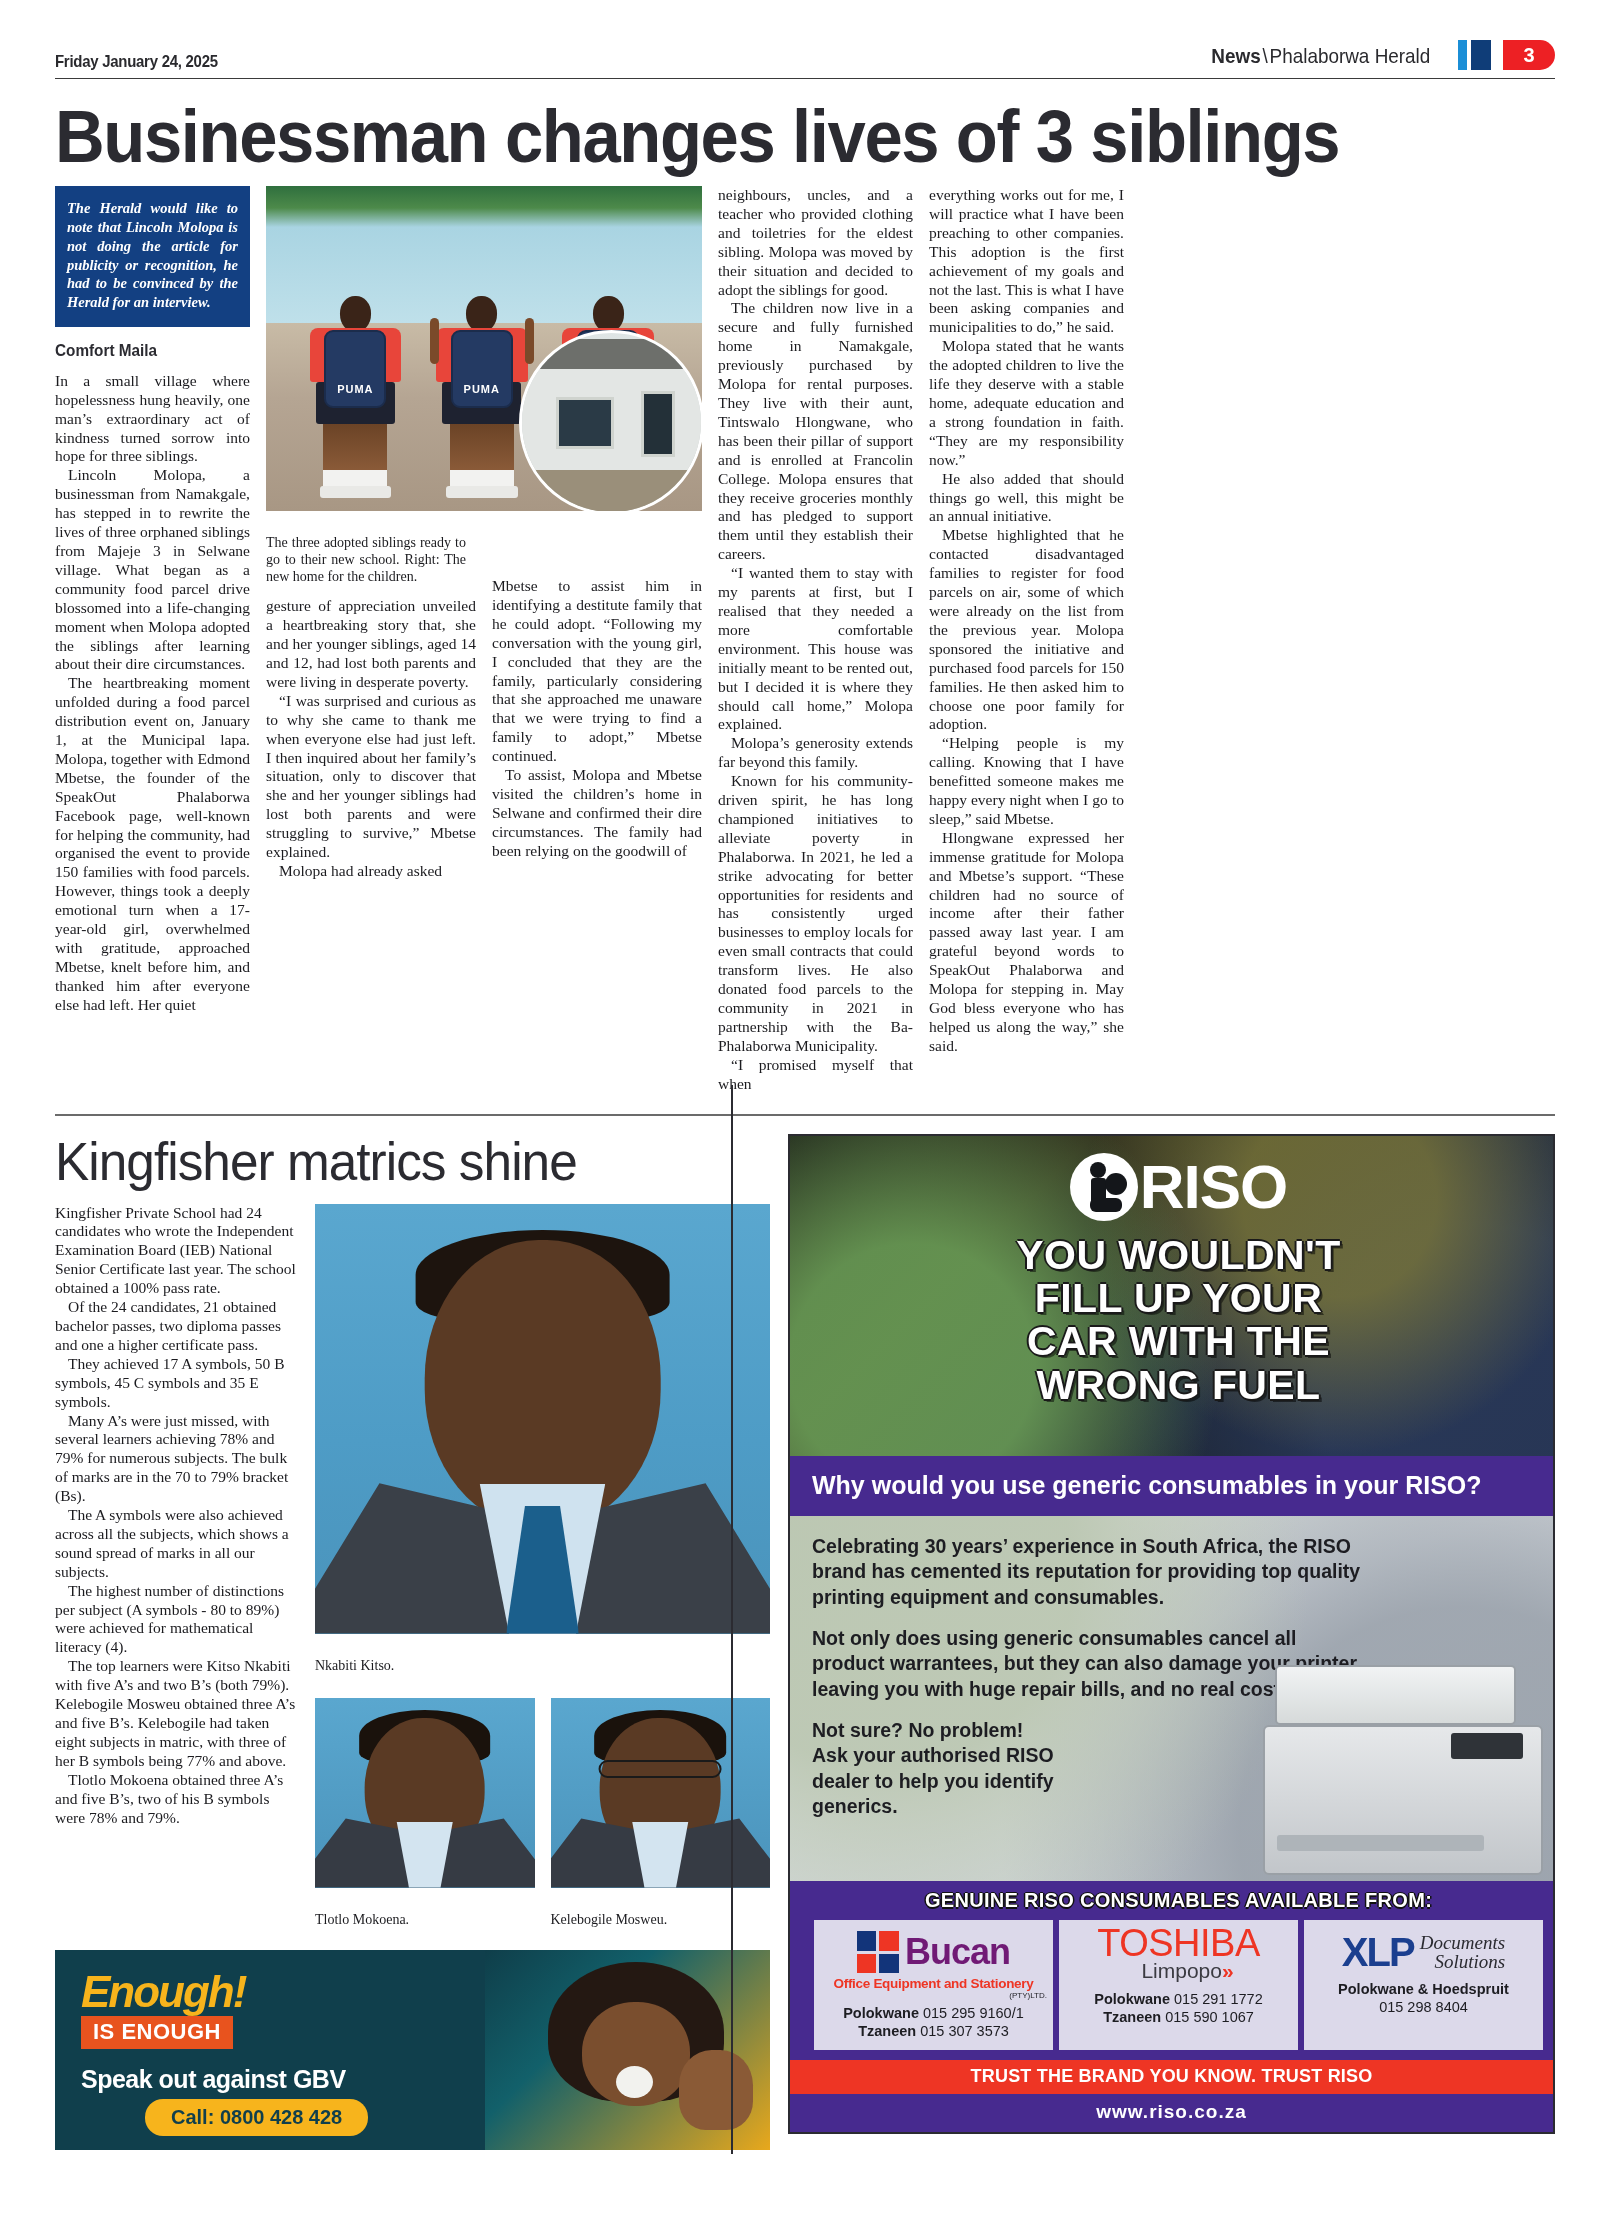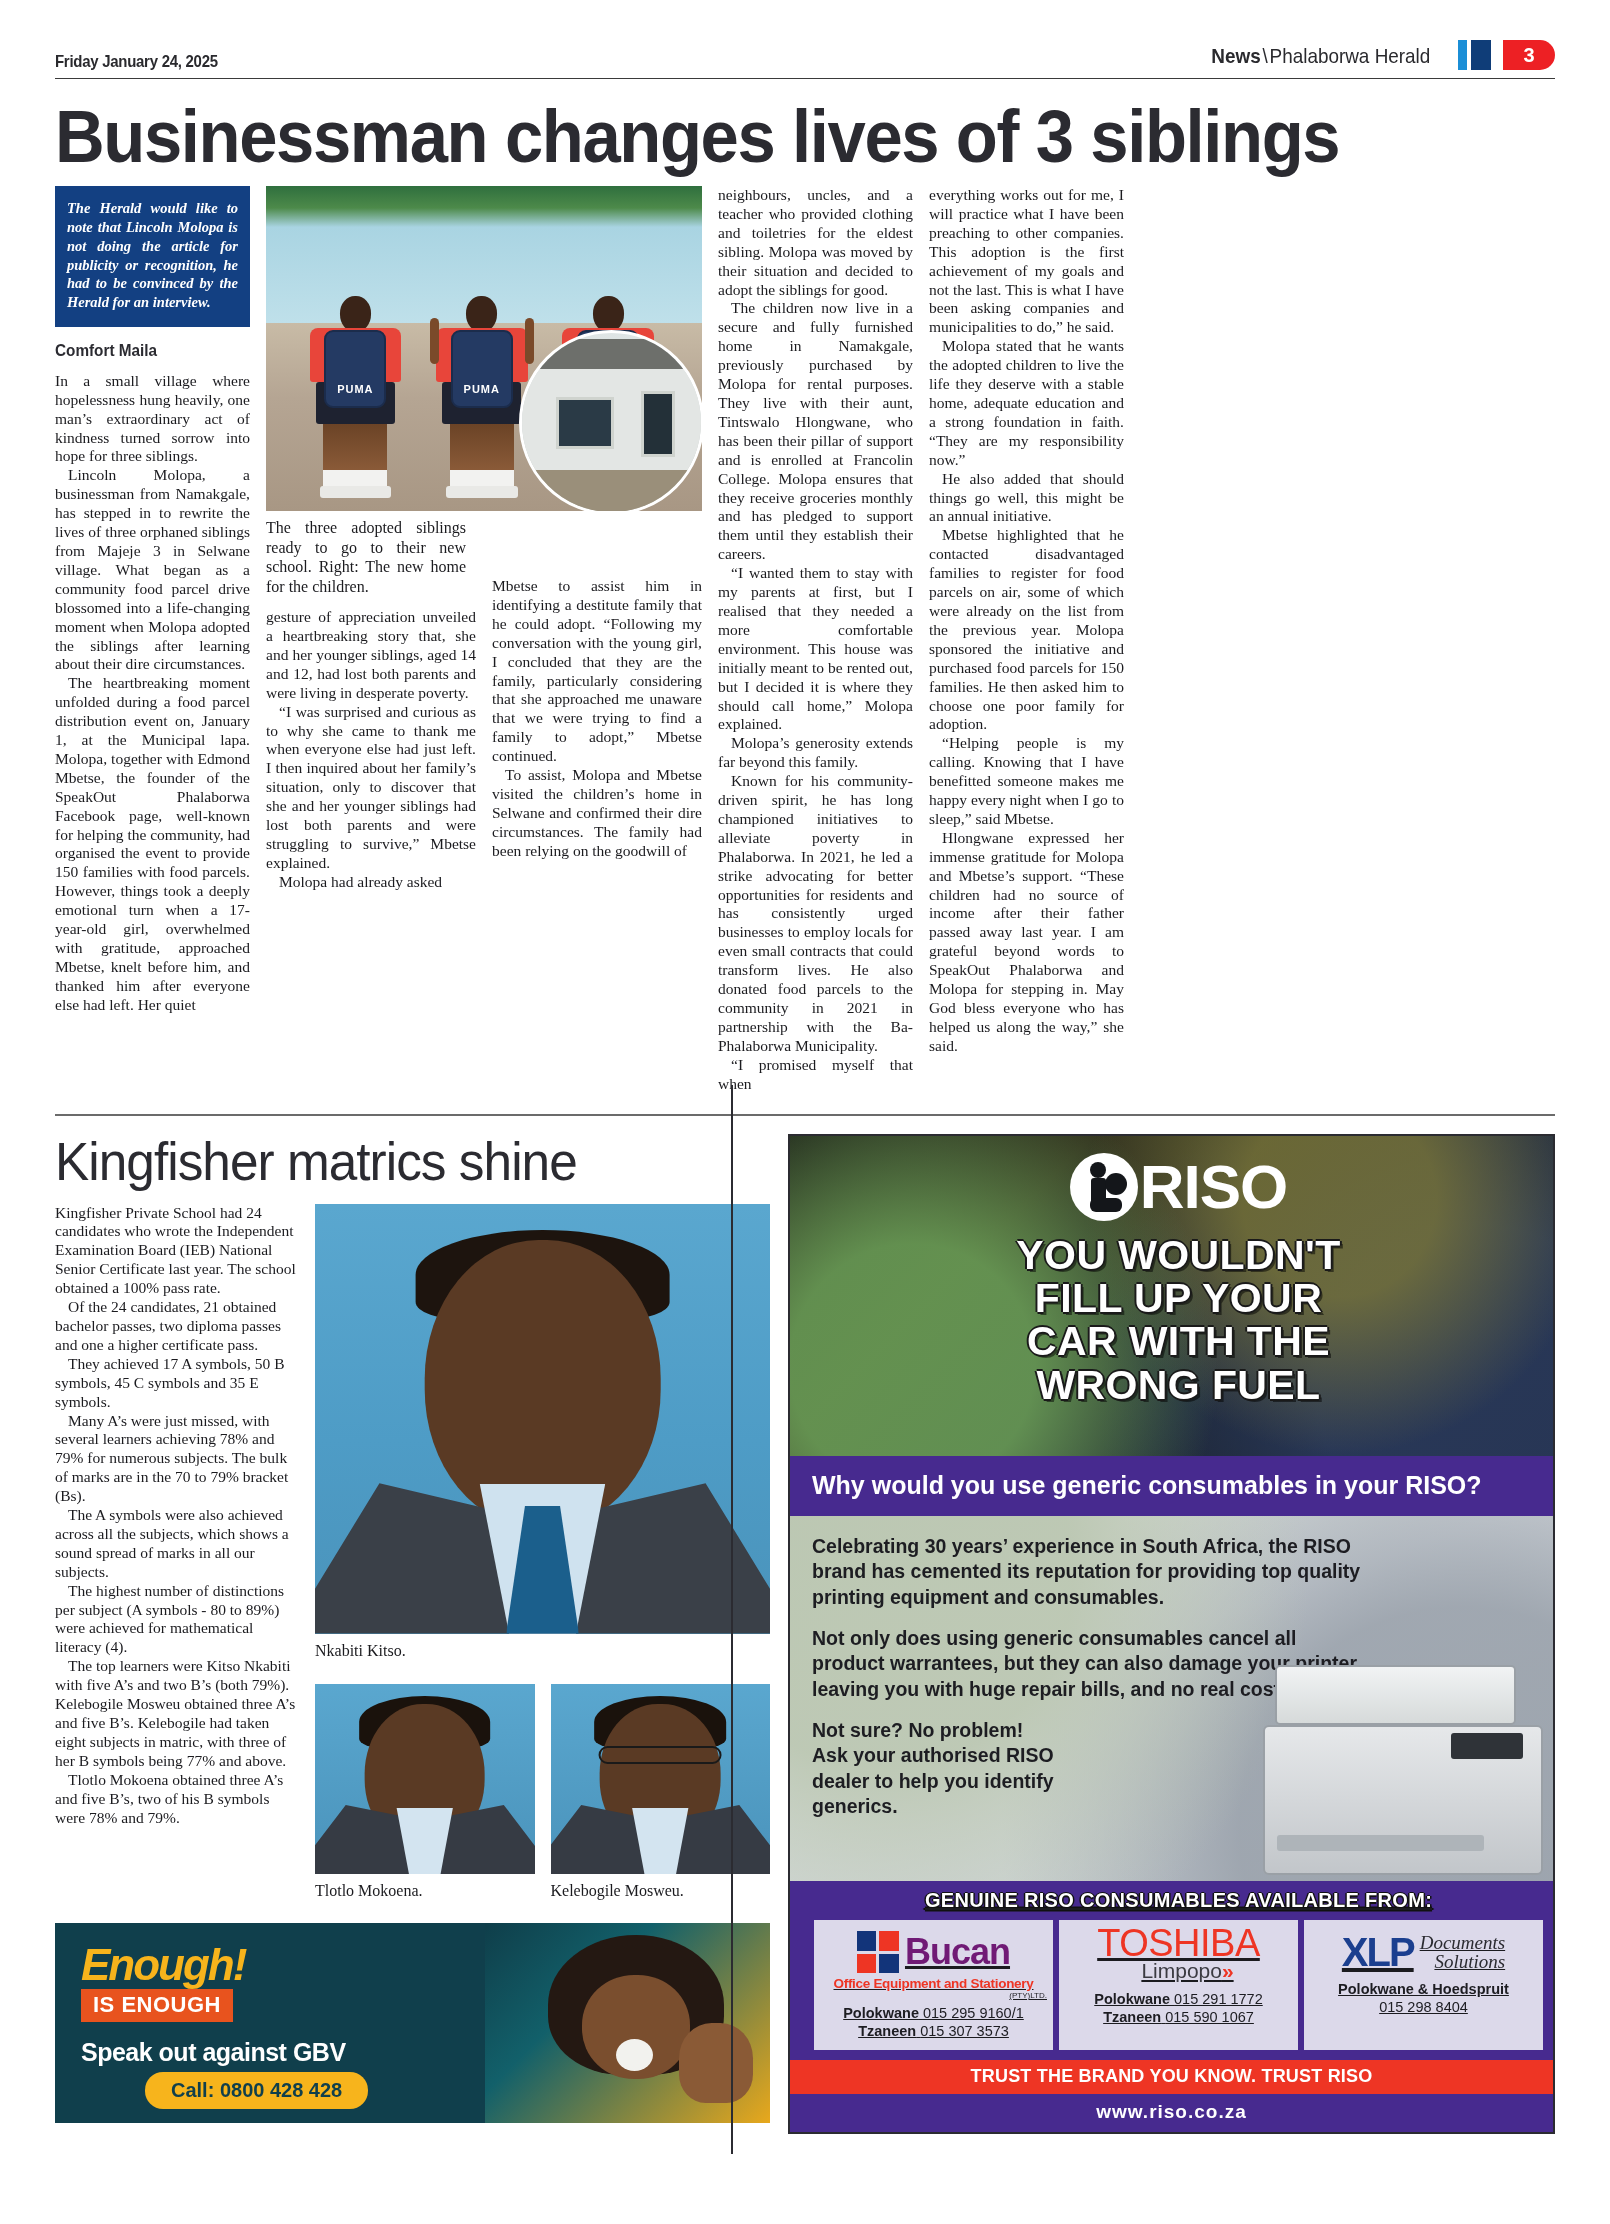--- a/index.html
+++ b/index.html
@@ -86,21 +86,21 @@
   .house-inset .roof { position:absolute; top:6px; left:0; right:0; height:30px;
                        background:#6d6f6b; }
   .house-inset .wall { position:absolute; top:36px; left:0; right:0; bottom:42px;
                        background:#e3e6e4; }
   .house-inset .win { position:absolute; top:64px; left:34px; width:58px; height:52px;
                       background:#2a3a46; border:3px solid #cfd3ce; }
   .house-inset .door { position:absolute; top:58px; right:26px; width:34px; height:66px;
                        background:#233038; border:3px solid #cfd3ce; }
   .house-inset .grnd { position:absolute; left:0; right:0; bottom:0; height:42px;
                        background:#9a8f7a; }
-  .caption { font-size:16px; line-height:1.22; margin-top:7px; color:#1b1b1f; }
+  .caption { font-size:14px; line-height:1.22; margin-top:23px; color:#1b1b1f; }
 
   
   .hr-heavy { border:0; border-top:2.2px solid #6b6b6b; margin:20px 0 0 0; }
 
   
   .bottom-wrap { display:grid; grid-template-columns:715px 1fr; column-gap:18px;
                  margin-top:18px; }
   .kf-head { font-family:"Liberation Sans", sans-serif; font-weight:300;
              font-size:54px; line-height:1.0; color:#2b2b31; letter-spacing:-1px;
              transform:scaleX(0.95); transform-origin:left; margin-bottom:16px; }
@@ -214,21 +214,21 @@
   .riso-printer { position:absolute; right:10px; bottom:6px; width:280px; height:220px; }
   .riso-printer .body { position:absolute; left:0; bottom:0; width:100%; height:150px;
       background:linear-gradient(#e6e8ea,#c2c6ca); border:2px solid #9aa0a6; border-radius:6px; }
   .riso-printer .top { position:absolute; left:12px; top:10px; width:86%; height:60px;
       background:linear-gradient(#f1f3f4,#d6dادa); background:linear-gradient(#f1f3f4,#d6dada);
       border:2px solid #9aa0a6; border-radius:5px; }
   .riso-printer .panel { position:absolute; right:20px; top:78px; width:72px; height:26px;
       background:#2f3338; border-radius:3px; }
   .riso-printer .tray { position:absolute; left:14px; bottom:24px; width:74%; height:16px;
       background:#aeb4b9; border-radius:3px; }
-  .riso-dealers { background:#472a8f; padding:8px 10px 10px 24px;text-decoration:underline; }
+  .riso-dealers { background:#472a8f; padding:8px 10px 10px 24px; }
   .riso-dealers-title { text-align:center; font-family:"Liberation Sans", sans-serif;
       font-weight:bold; font-size:20px; color:#fff; letter-spacing:0.3px;
       text-shadow:-1.5px 0 #111,1.5px 0 #111,0 -1.5px #111,0 1.5px #111; margin-bottom:8px; }
   .dealer-row { display:grid; grid-template-columns:1fr 1fr 1fr; gap:6px; }
   .dealer { background:#dcd9ea; padding:8px 6px 9px 6px; text-align:center; }
   .dealer .logo-line { display:flex; align-items:center; justify-content:center;
                        gap:6px; height:48px; }
   .bucan-sq { width:42px; height:42px; display:grid; grid-template-columns:1fr 1fr;
               grid-template-rows:1fr 1fr; gap:3px; }
   .bucan-sq i { display:block; }

